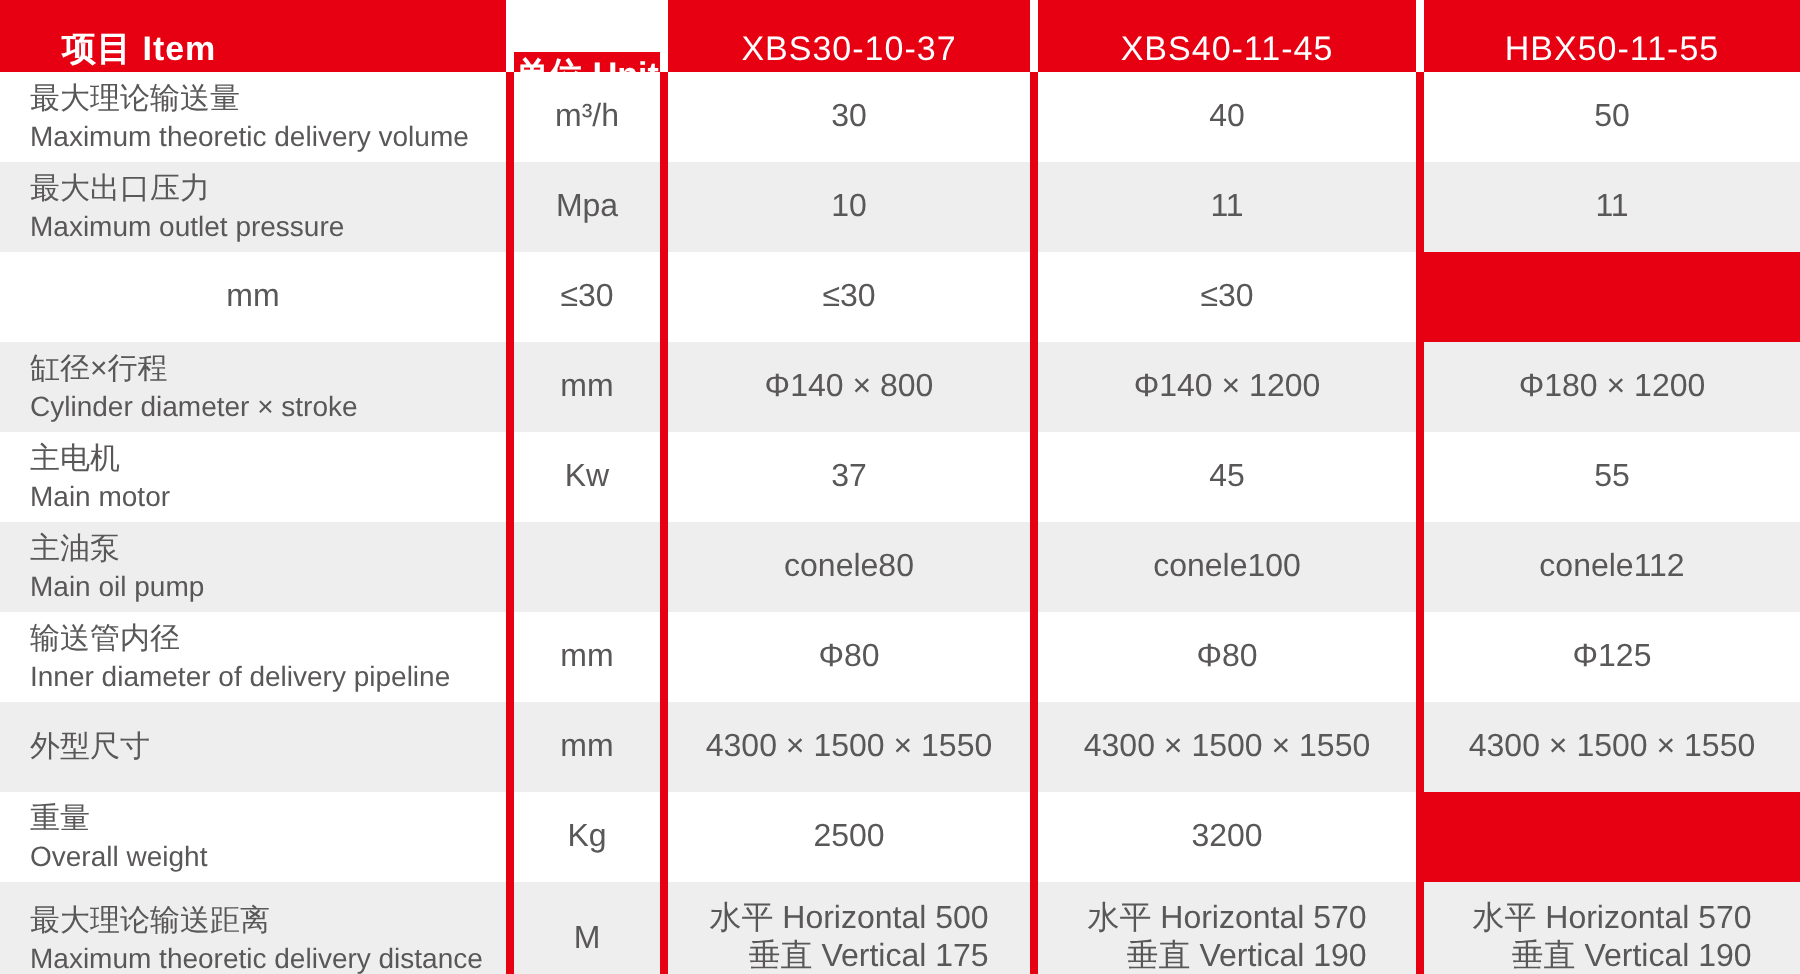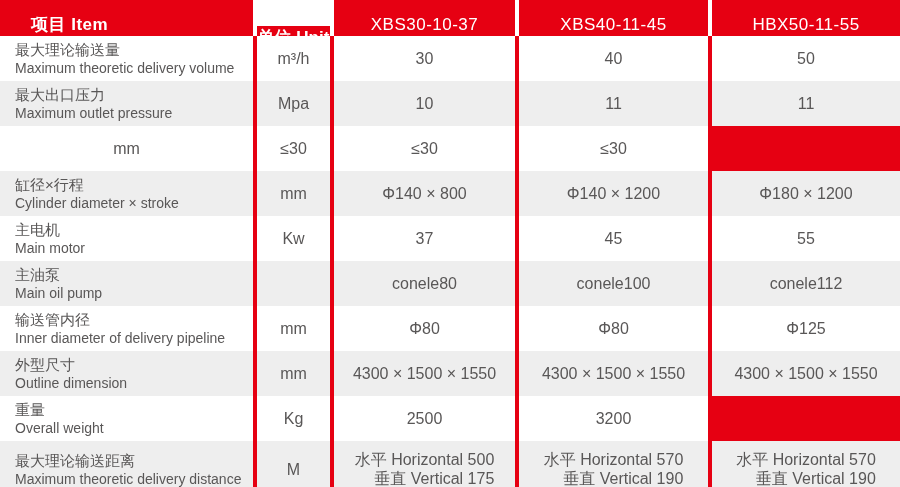--- a/index.html
+++ b/index.html
@@ -169,21 +169,20 @@
     </div>
     <div class="cell unit-cell">mm</div>
     <div class="cell value-cell">Φ80</div>
     <div class="cell value-cell">Φ80</div>
     <div class="cell value-cell">Φ125</div>
   </div>
 
   <div class="grid-row body-row alt">
     <div class="cell label-cell">
       <span class="label-cn">外型尺寸</span>
-      <span class="label-en">Outline dimension</span>
     </div>
     <div class="cell unit-cell">mm</div>
     <div class="cell value-cell">4300 × 1500 × 1550</div>
     <div class="cell value-cell">4300 × 1500 × 1550</div>
     <div class="cell value-cell">4300 × 1500 × 1550</div>
   </div>
 
   <div class="grid-row body-row">
     <div class="cell label-cell">
       <span class="label-cn">重量</span>

